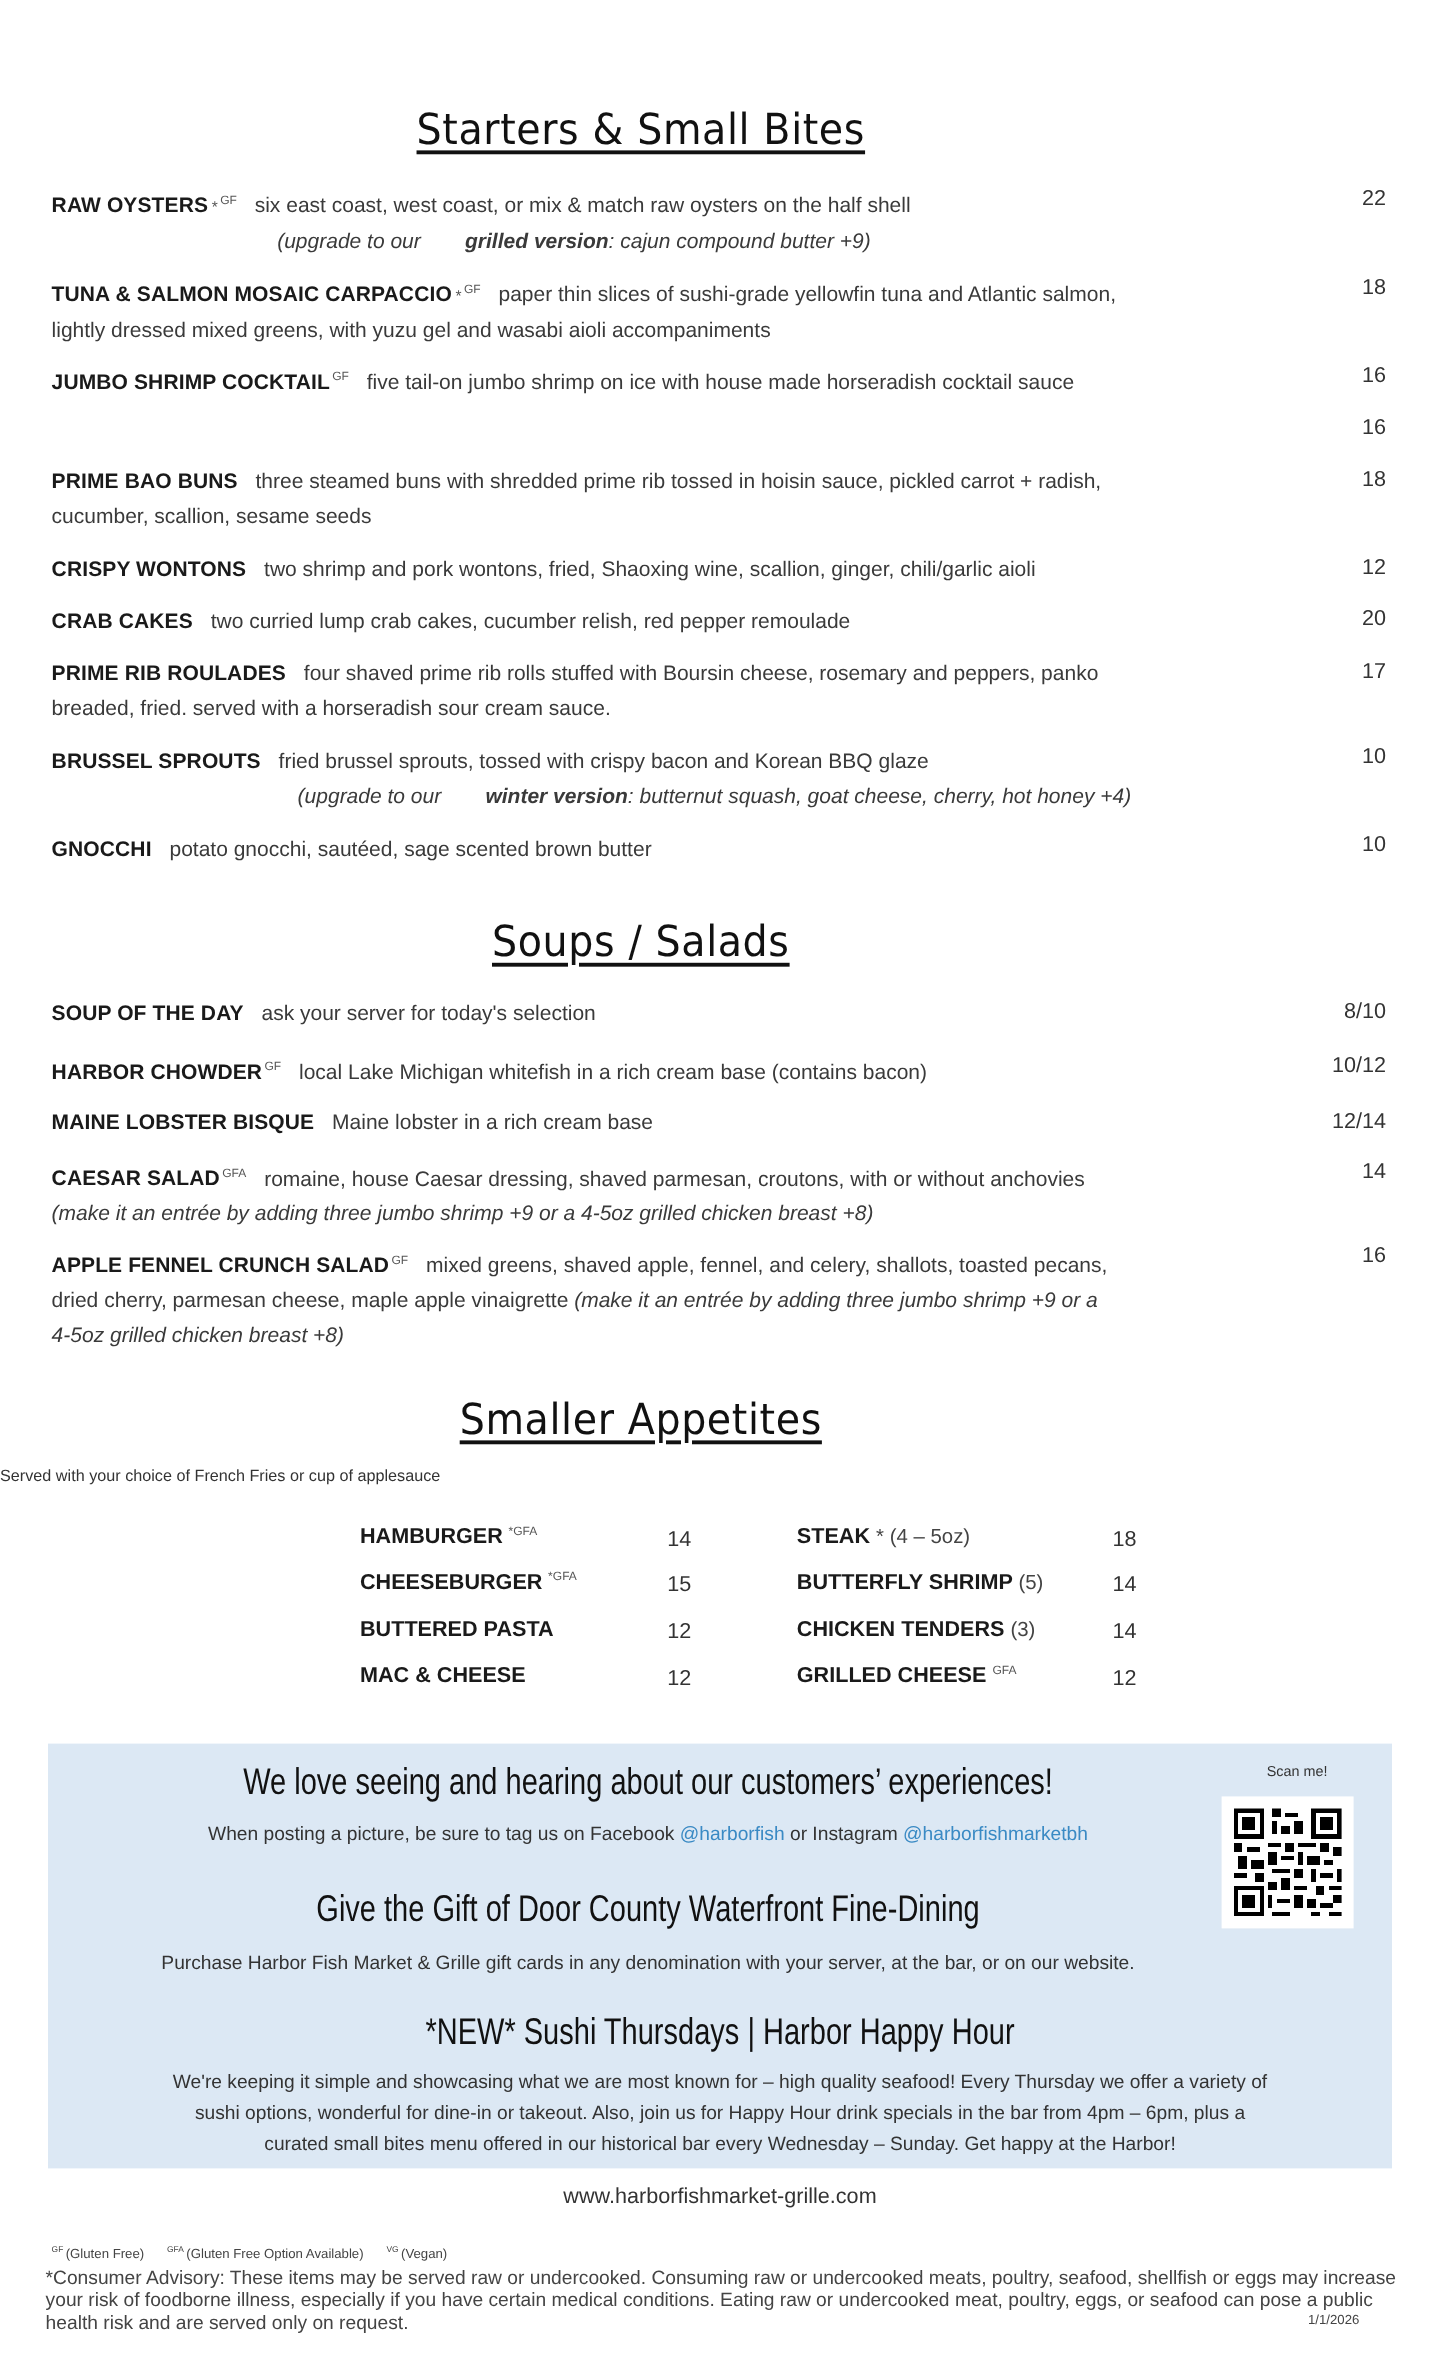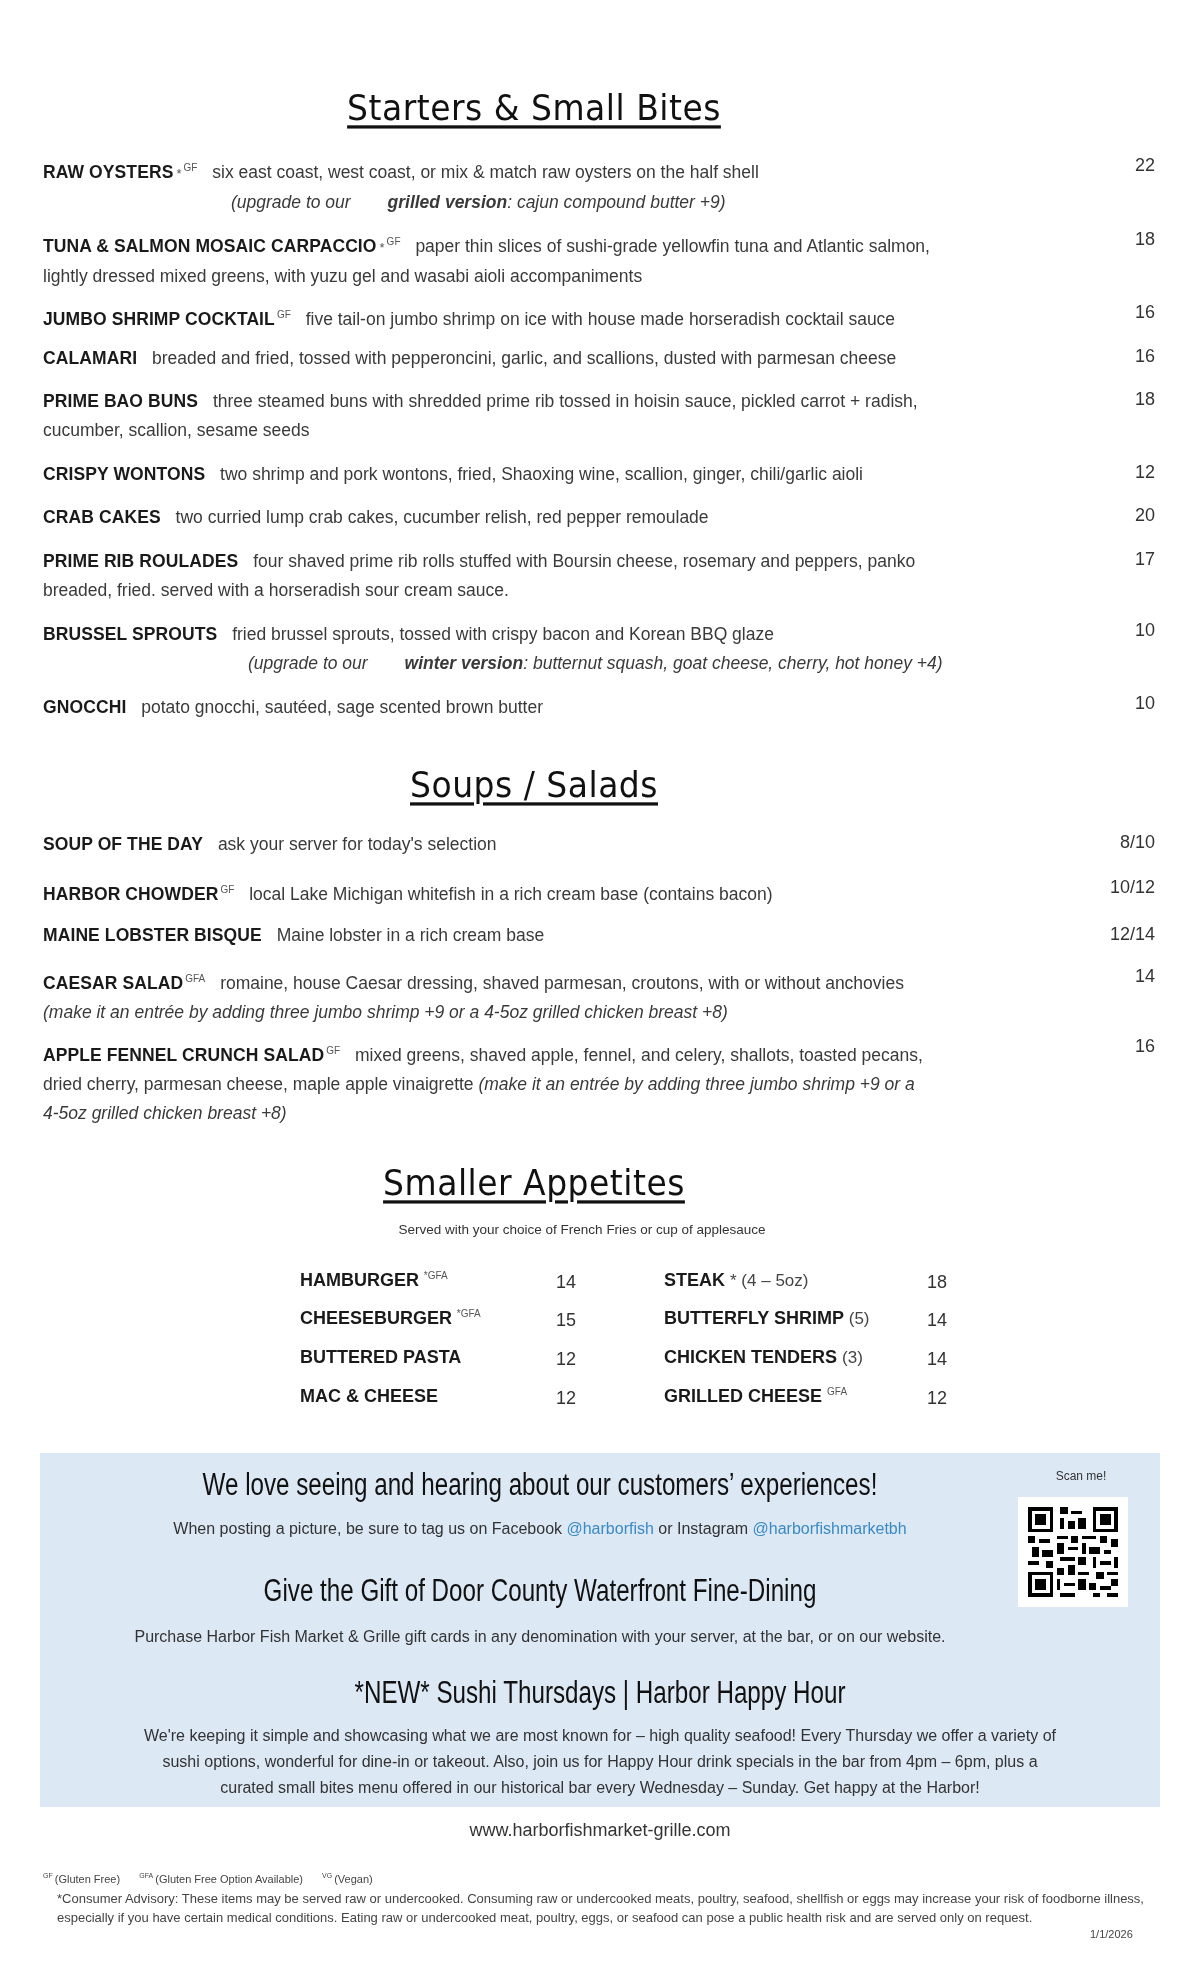--- a/index.html
+++ b/index.html
@@ -15,42 +15,42 @@
 
   .item { position: absolute; left: 43px; width: 1060px; font-size: 17.5px; line-height: 29px; color: #3a3a3a; }
   .item .name { font-weight: bold; color: #1a1a1a; letter-spacing: 0.1px; }
   .item .sup { font-size: 10px; vertical-align: super; color: #555; margin-left: 2px; }
   .item .star { color: #555; font-size: 13px; margin-left: 3px; }
   .item .desc { margin-left: 10px; }
   .item .note { font-style: italic; }
   .item .note b { font-weight: bold; margin-left: 32px; }
   .price { position: absolute; right: 45px; width: 80px; text-align: right; font-size: 18px; color: #333; }
 
-  .subtitle { position: absolute; left: 18px; width: 1128px; text-align: center; font-size: 13.5px; color: #333; }
+  .subtitle { position: absolute; left: 0; width: 1128px; text-align: left; font-size: 13.5px; color: #333; }
   .kid { position: absolute; font-size: 18px; font-weight: bold; color: #1a1a1a; }
   .kid .extra { font-weight: normal; color: #444; font-size: 17px; }
   .kid .sup { font-size: 10px; vertical-align: super; font-weight: normal; color: #555; }
   .kidp { position: absolute; font-size: 18px; color: #333; }
 
   .info-box { position: absolute; left: 40px; top: 1453px; width: 1120px; height: 354px; background: #dce8f4; }
   .info-h { position: absolute; left: 0; width: 1000px; text-align: center; font-family: "Liberation Sans Narrow", "Liberation Sans", sans-serif;
     color: #111; font-size: 31px; transform: scaleX(0.78); transform-origin: center; }
   .info-h.wide { width: 1120px; }
   .info-p { position: absolute; left: 0; width: 1000px; text-align: center; font-size: 16px; color: #333; }
   .info-p.wide { width: 1120px; line-height: 26px; font-size: 16px; }
   .link { color: #3a8ac4; }
   .scan { position: absolute; left: 996px; top: 16px; width: 90px; text-align: center; font-size: 12px; color: #333; }
   .qr { position: absolute; left: 978px; top: 44px; width: 110px; height: 110px; background: #fff; }
   .qr svg { position: absolute; left: 10px; top: 10px; }
 
   .website { position: absolute; left: 0; top: 1820px; width: 1200px; text-align: center; font-size: 18px; color: #333; }
   .legend { position: absolute; left: 43px; top: 1872px; font-size: 11px; color: #444; }
   .legend .sup { font-size: 7px; vertical-align: super; margin-right: 2px; }
   .legend .gap { display: inline-block; width: 16px; }
-  .advisory { position: absolute; left: 57px; top: 1889px; width: 1130px; font-size: 13px; line-height: 19px; color: #444; }
+  .advisory { position: absolute; left: 38px; top: 1889px; width: 1130px; font-size: 16px; line-height: 19px; color: #444; }
   .date { position: absolute; left: 1090px; top: 1928px; font-size: 11px; color: #444; }
 </style>
 </head>
 <body>
 
 <div class="page">
 
   <div class="section-title" style="top:88px;"><span>Starters &amp; Small Bites</span></div>
 
   <div class="item" style="top:153px;">
@@ -66,24 +66,20 @@
     <span>lightly dressed mixed greens, with yuzu gel and wasabi aioli accompaniments</span>
   </div>
   <div class="price" style="top:229px;">18</div>
 
   <div class="item" style="top:300px;">
     <span class="name">JUMBO SHRIMP COCKTAIL</span><span class="sup">GF</span>
     <span class="desc">five tail-on jumbo shrimp on ice with house made horseradish cocktail sauce</span>
   </div>
   <div class="price" style="top:302px;">16</div>
 
-  <div class="item" style="top:344px;">
-    <span class="name">CALAMARI</span>
-    <span class="desc">breaded and fried, tossed with pepperoncini, garlic, and scallions, dusted with parmesan cheese</span>
-  </div>
   <div class="price" style="top:346px;">16</div>
 
   <div class="item" style="top:387px;">
     <span class="name">PRIME BAO BUNS</span>
     <span class="desc">three steamed buns with shredded prime rib tossed in hoisin sauce, pickled carrot + radish,</span><br>
     <span>cucumber, scallion, sesame seeds</span>
   </div>
   <div class="price" style="top:389px;">18</div>
 
   <div class="item" style="top:460px;">

